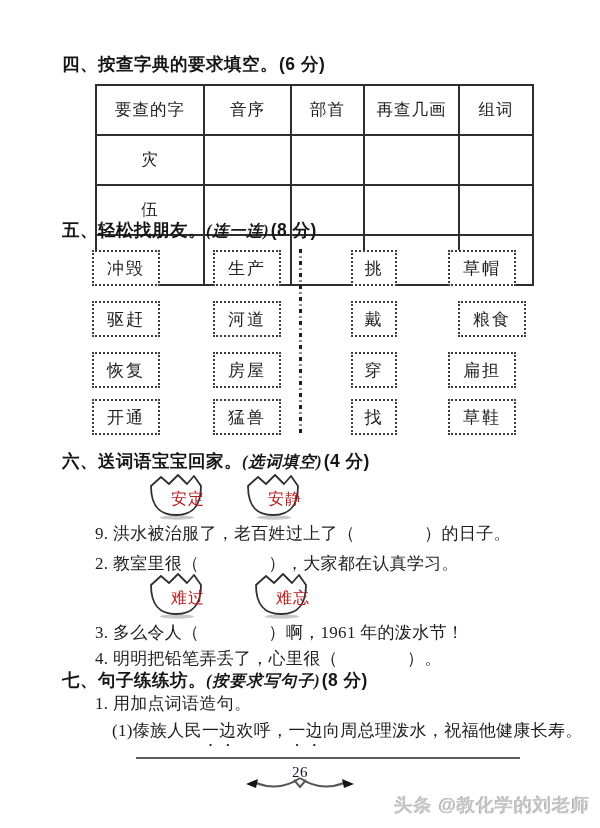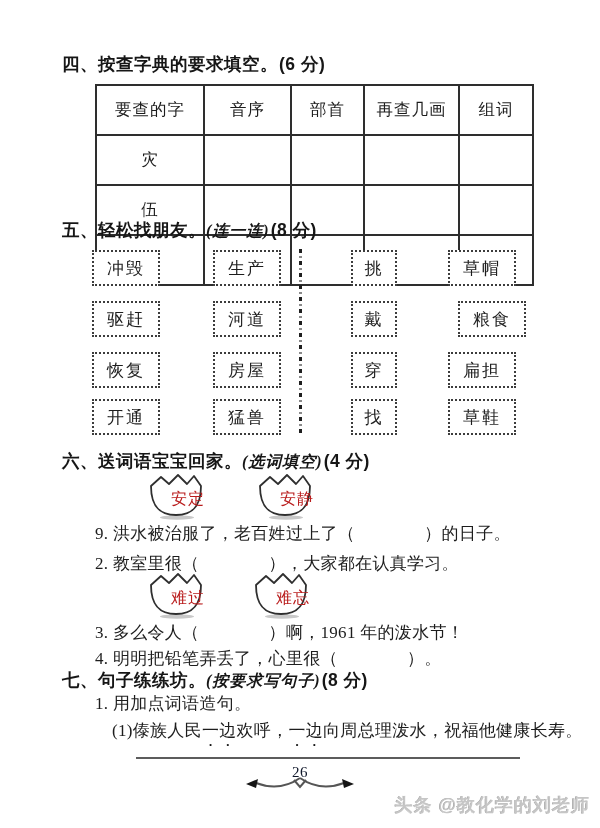--- a/index.html
+++ b/index.html
@@ -139,21 +139,21 @@
     <span>六、送词语宝宝回家。</span><span class="h-kai">(选词填空)</span><span class="h-score">(4 分)</span>
   </div>
 
   <div class="egg" style="left:147px;top:472px">
     <svg width="58" height="48" viewBox="0 0 58 48">
       <ellipse cx="30" cy="45.5" rx="17" ry="2.2" fill="#c9c9c9"></ellipse>
       <path d="M4,14 C4,35 13,43 29,43 C45,43 54,35 54,14 L47,4 L40,12 L31,3 L22,12 L14,5 Z" fill="#ffffff" stroke="#2f2f2f" stroke-width="1.8" stroke-linejoin="round"></path>
     </svg>
     <span class="egg-label">安定</span>
   </div>
-  <div class="egg" style="left:256px;top:472px">
+  <div class="egg" style="left:244px;top:472px">
     <svg width="58" height="48" viewBox="0 0 58 48">
       <ellipse cx="30" cy="45.5" rx="17" ry="2.2" fill="#c9c9c9"></ellipse>
       <path d="M4,14 C4,35 13,43 29,43 C45,43 54,35 54,14 L47,4 L40,12 L31,3 L22,12 L14,5 Z" fill="#ffffff" stroke="#2f2f2f" stroke-width="1.8" stroke-linejoin="round"></path>
     </svg>
     <span class="egg-label">安静</span>
   </div>
 
   <div class="sentence" style="left:95px;top:522px">9. 洪水被治服了，老百姓过上了（　　　　）的日子。</div>
   <div class="sentence" style="left:95px;top:552px">2. 教室里很（　　　　），大家都在认真学习。</div>
 

